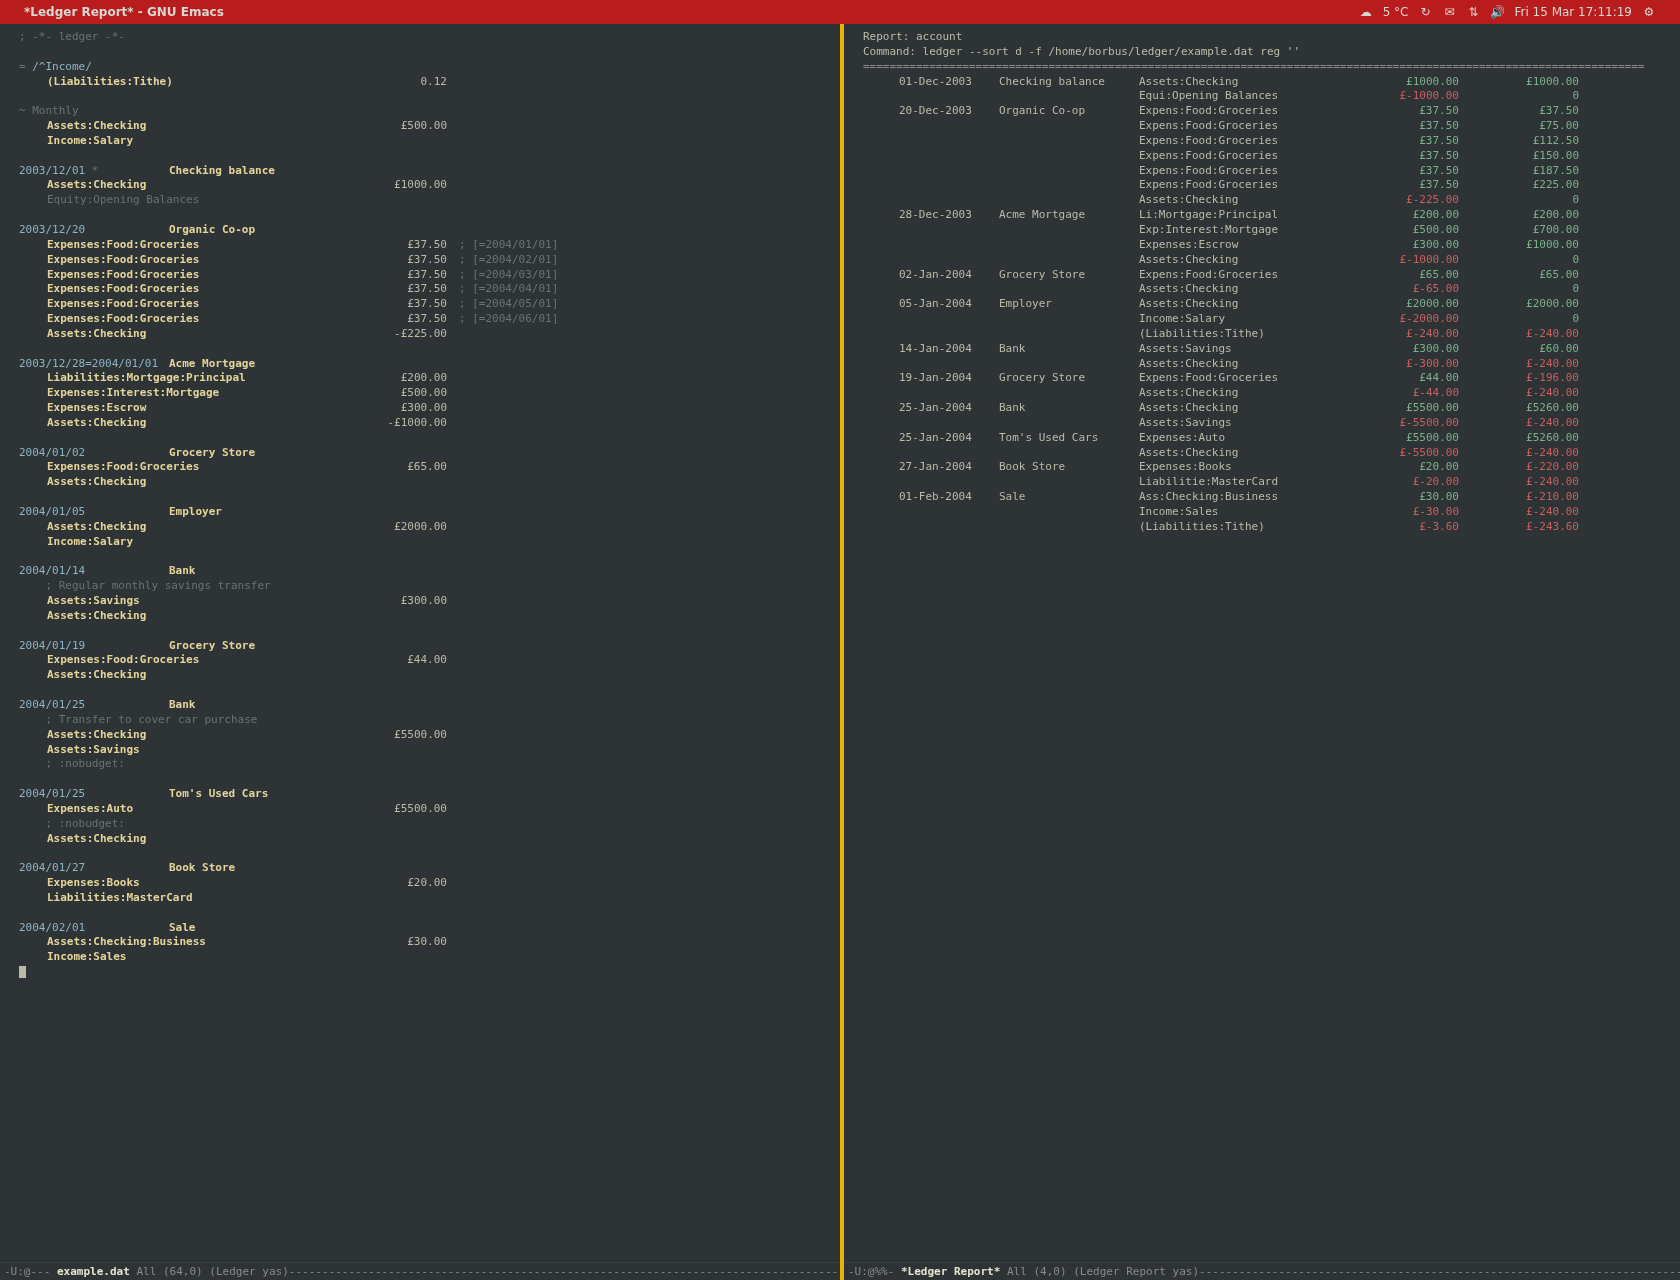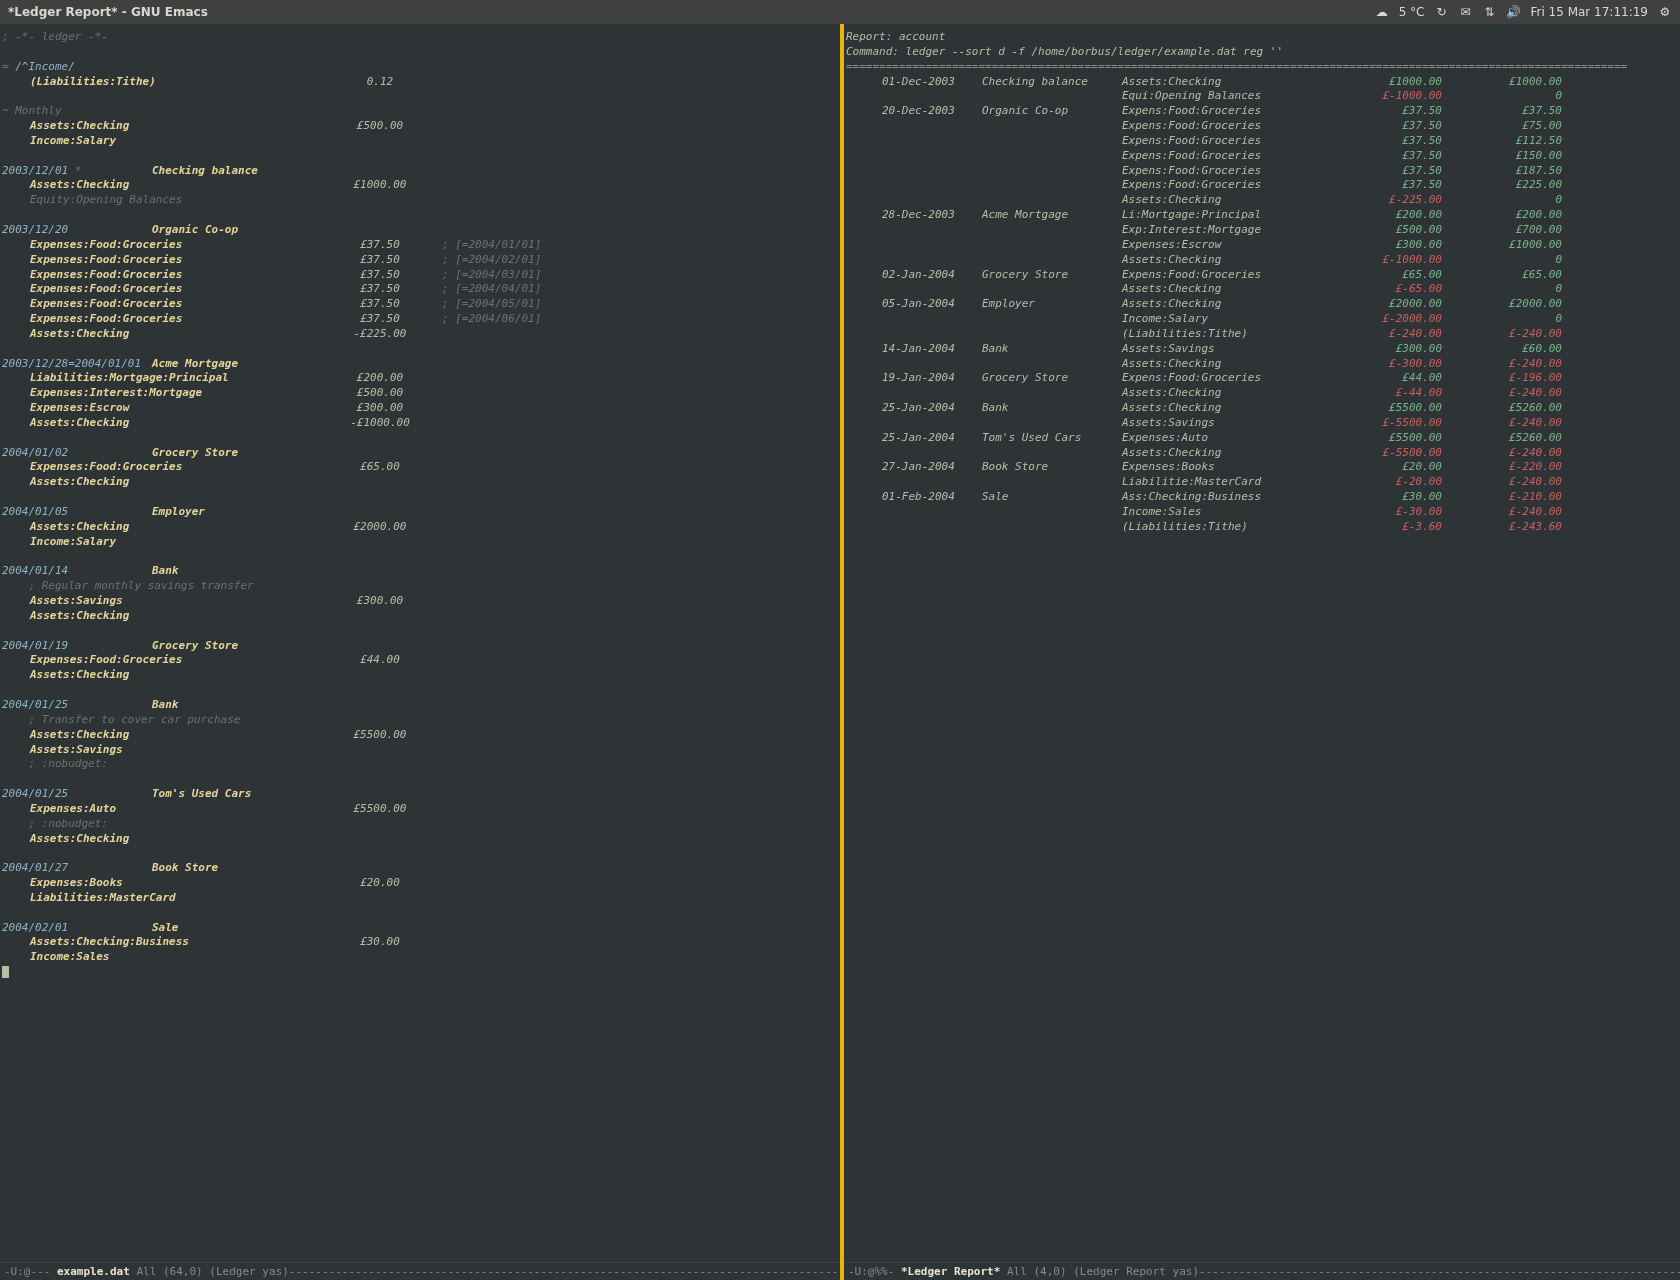--- a/index.html
+++ b/index.html
@@ -8,25 +8,25 @@
     font-family:'DejaVu Sans Mono','Menlo','Consolas',monospace;
     font-size:11px;
     color:#bbbaa8;
     width:1680px; height:1280px;
     overflow:hidden;
     line-height:1.35;
   }
   
   .topbar {
     height:24px;
-    background:#404040;
+    background:#b91c1c;
     color:#d8d8d0;
     display:flex;
     align-items:center;
-    padding:0 8px;
+    padding:0 24px;
     font-family:'DejaVu Sans',sans-serif;
     font-size:12px;
   }
   .topbar .title { font-weight:bold; flex:0 0 auto; }
   .topbar .spacer { flex:1 1 auto; }
   .tray { display:flex; align-items:center; gap:10px; }
   .tray span, .tray svg { color:#d8d8d0; fill:#d8d8d0; }
   .tray .ico { width:14px; height:14px; display:inline-flex; align-items:center; justify-content:center; }
   .tray .clock { }
 
@@ -40,24 +40,23 @@
   .pane {
     width:50%;
     height:100%;
     position:relative;
     overflow:hidden;
   }
   .pane + .pane { border-left:4px solid #eab308; }
   .buffer {
     position:absolute;
     top:0; left:0; right:0; bottom:18px;
-    padding:6px 6px 6px 2px;
+    padding:6px 6px 6px 19px;
     overflow:hidden;
     white-space:pre;
-    font-style:italic;
   }
   .modeline {
     position:absolute;
     left:0; right:0; bottom:0;
     height:18px;
     background:#2e3436;
     color:#888a85;
     font-size:11px;
     padding:2px 4px 0 4px;
     white-space:nowrap;
@@ -83,21 +82,21 @@
   .ramt-p  { color:#7bb08a; }    
   .ramt-n  { color:#c75f5f; }    
   .rbal-p  { color:#7bb08a; }
   .rbal-n  { color:#c75f5f; }
   .rsep    { color:#888a85; }
 
   
   .srcrow { display:flex; }
   .srcrow .ind  { width:28px; }                       
   .srcrow .col-acct { flex:0 0 300px; }
-  .srcrow .col-amt  { flex:0 0 100px; text-align:center; }
+  .srcrow .col-amt  { flex:0 0 100px; text-align:right; }
   .srcrow .col-eff  { flex:0 0 180px; padding-left:12px; }
 
   .txhead { display:flex; }
   .txhead .col-date  { flex:0 0 150px; }
   .txhead .col-payee { }
 
   
   .rprow { display:flex; }
   .rprow .c1 { flex:0 0 100px;margin-left:36px; }   
   .rprow .c2 { flex:0 0 140px; }   

